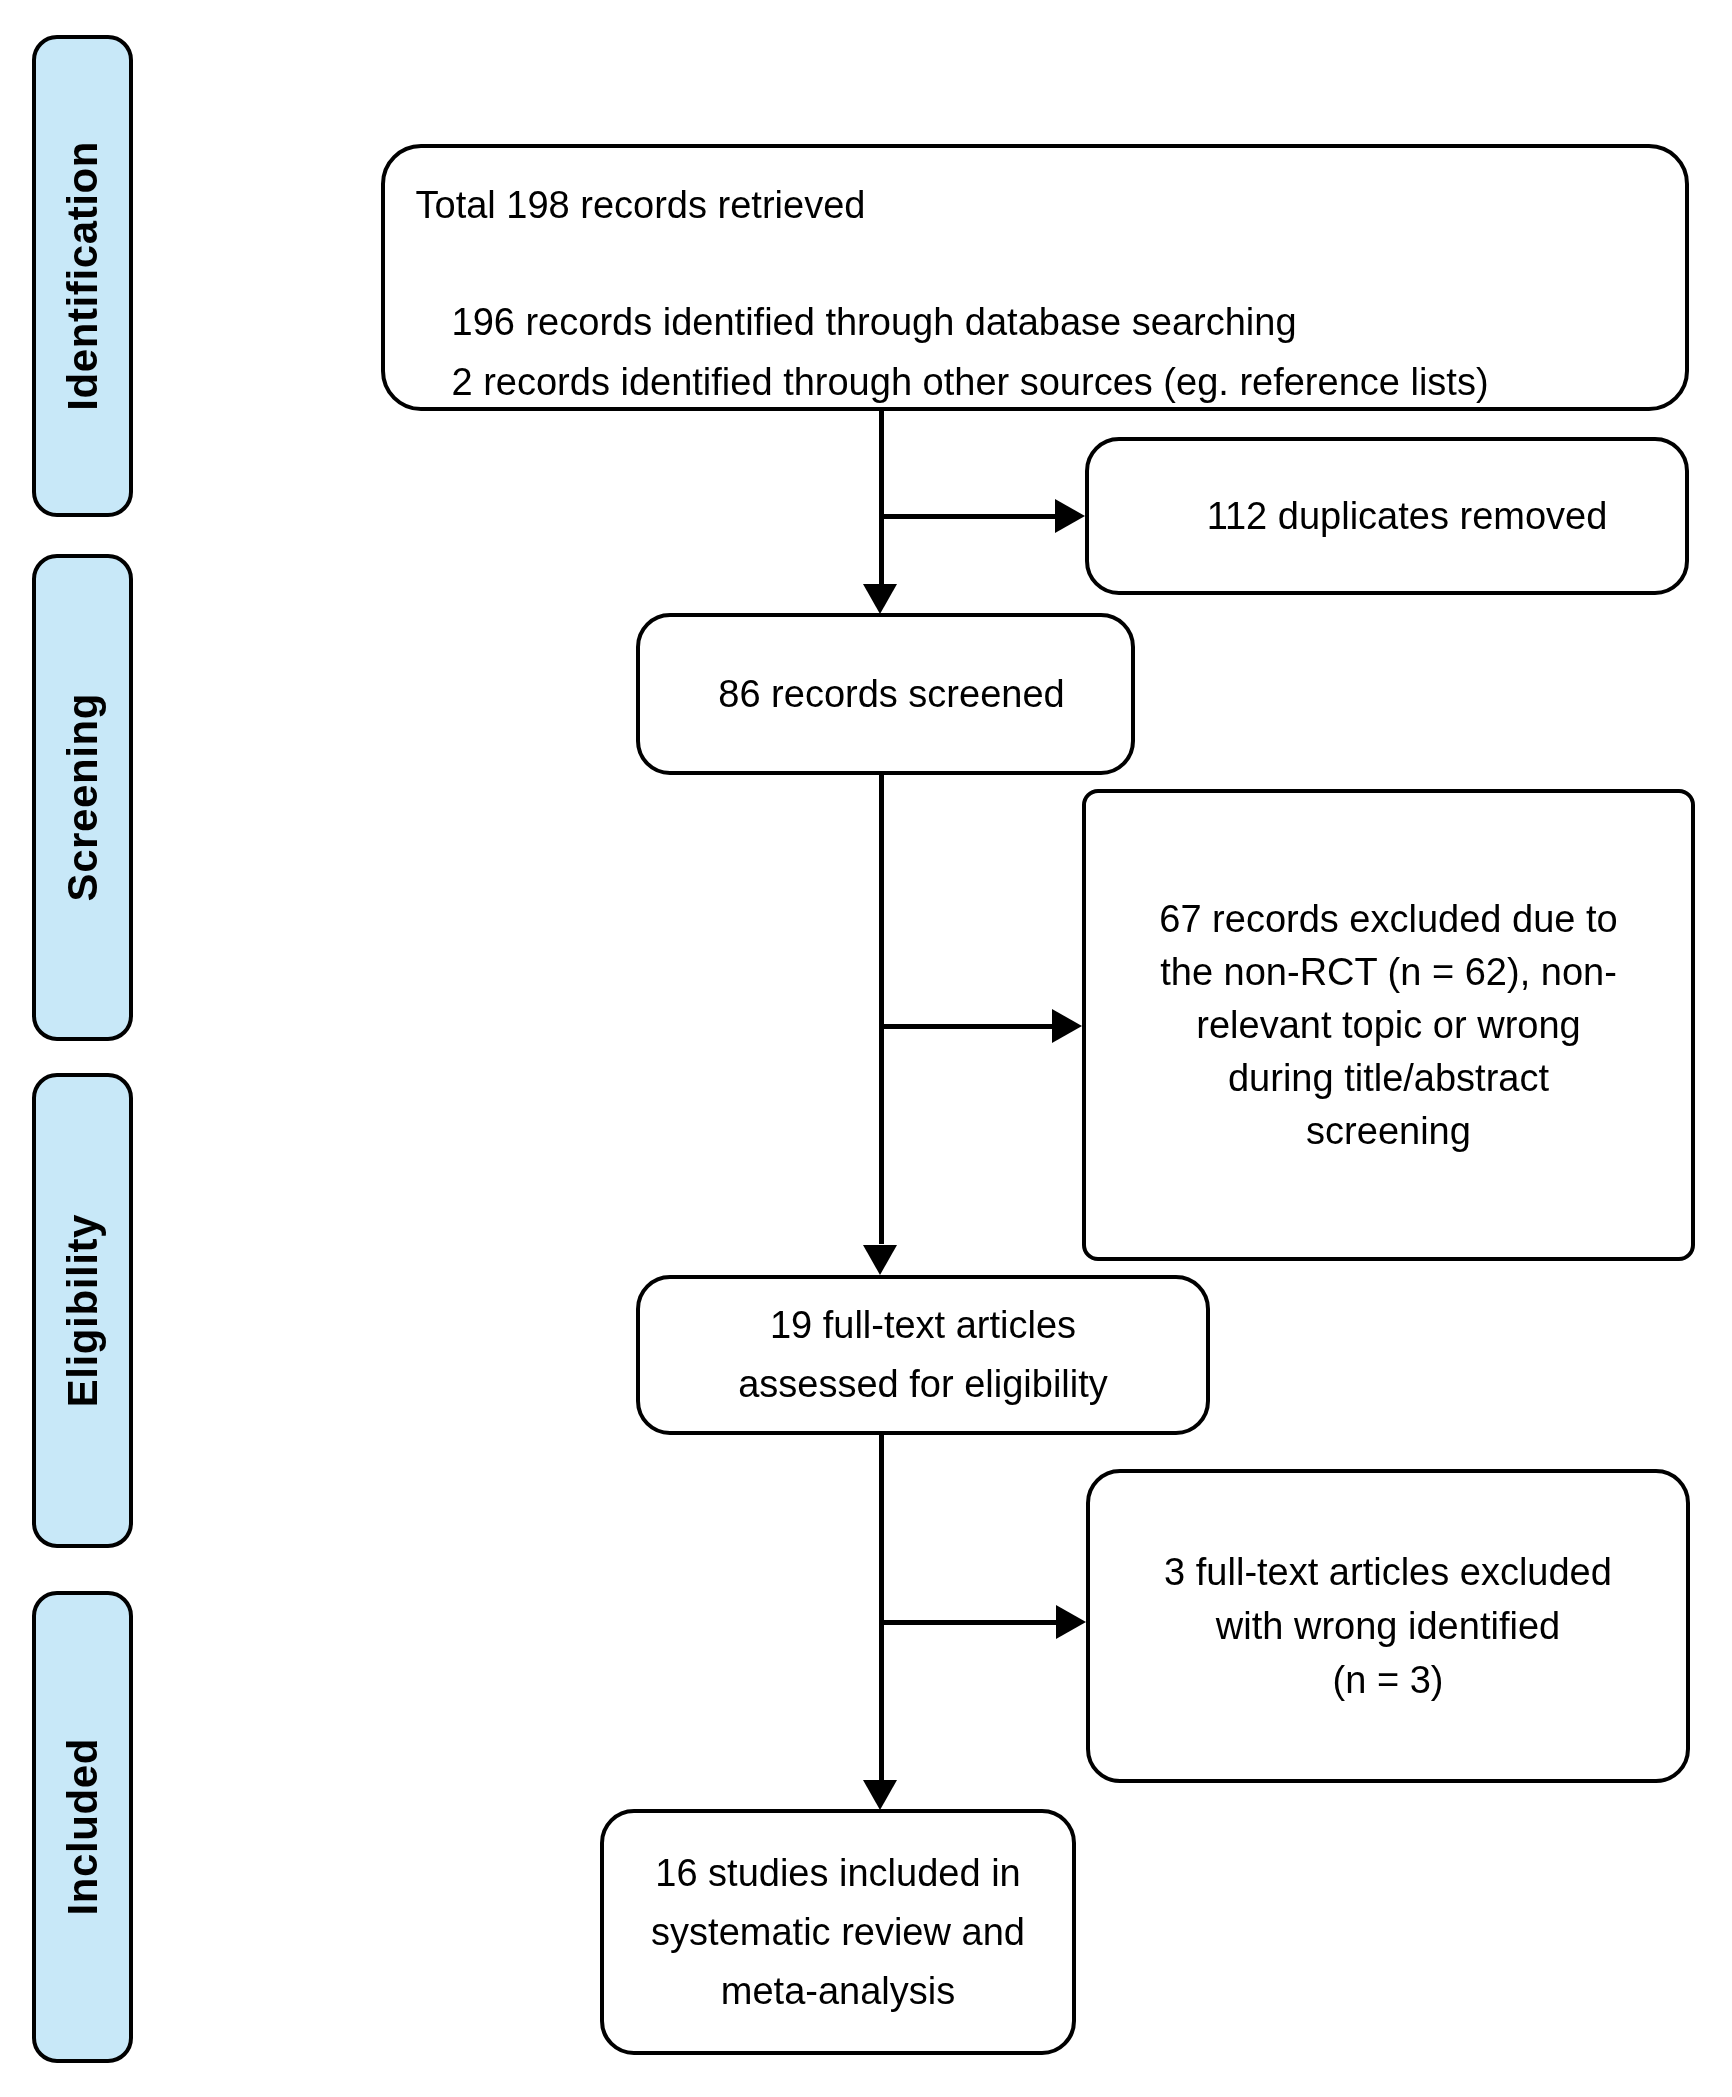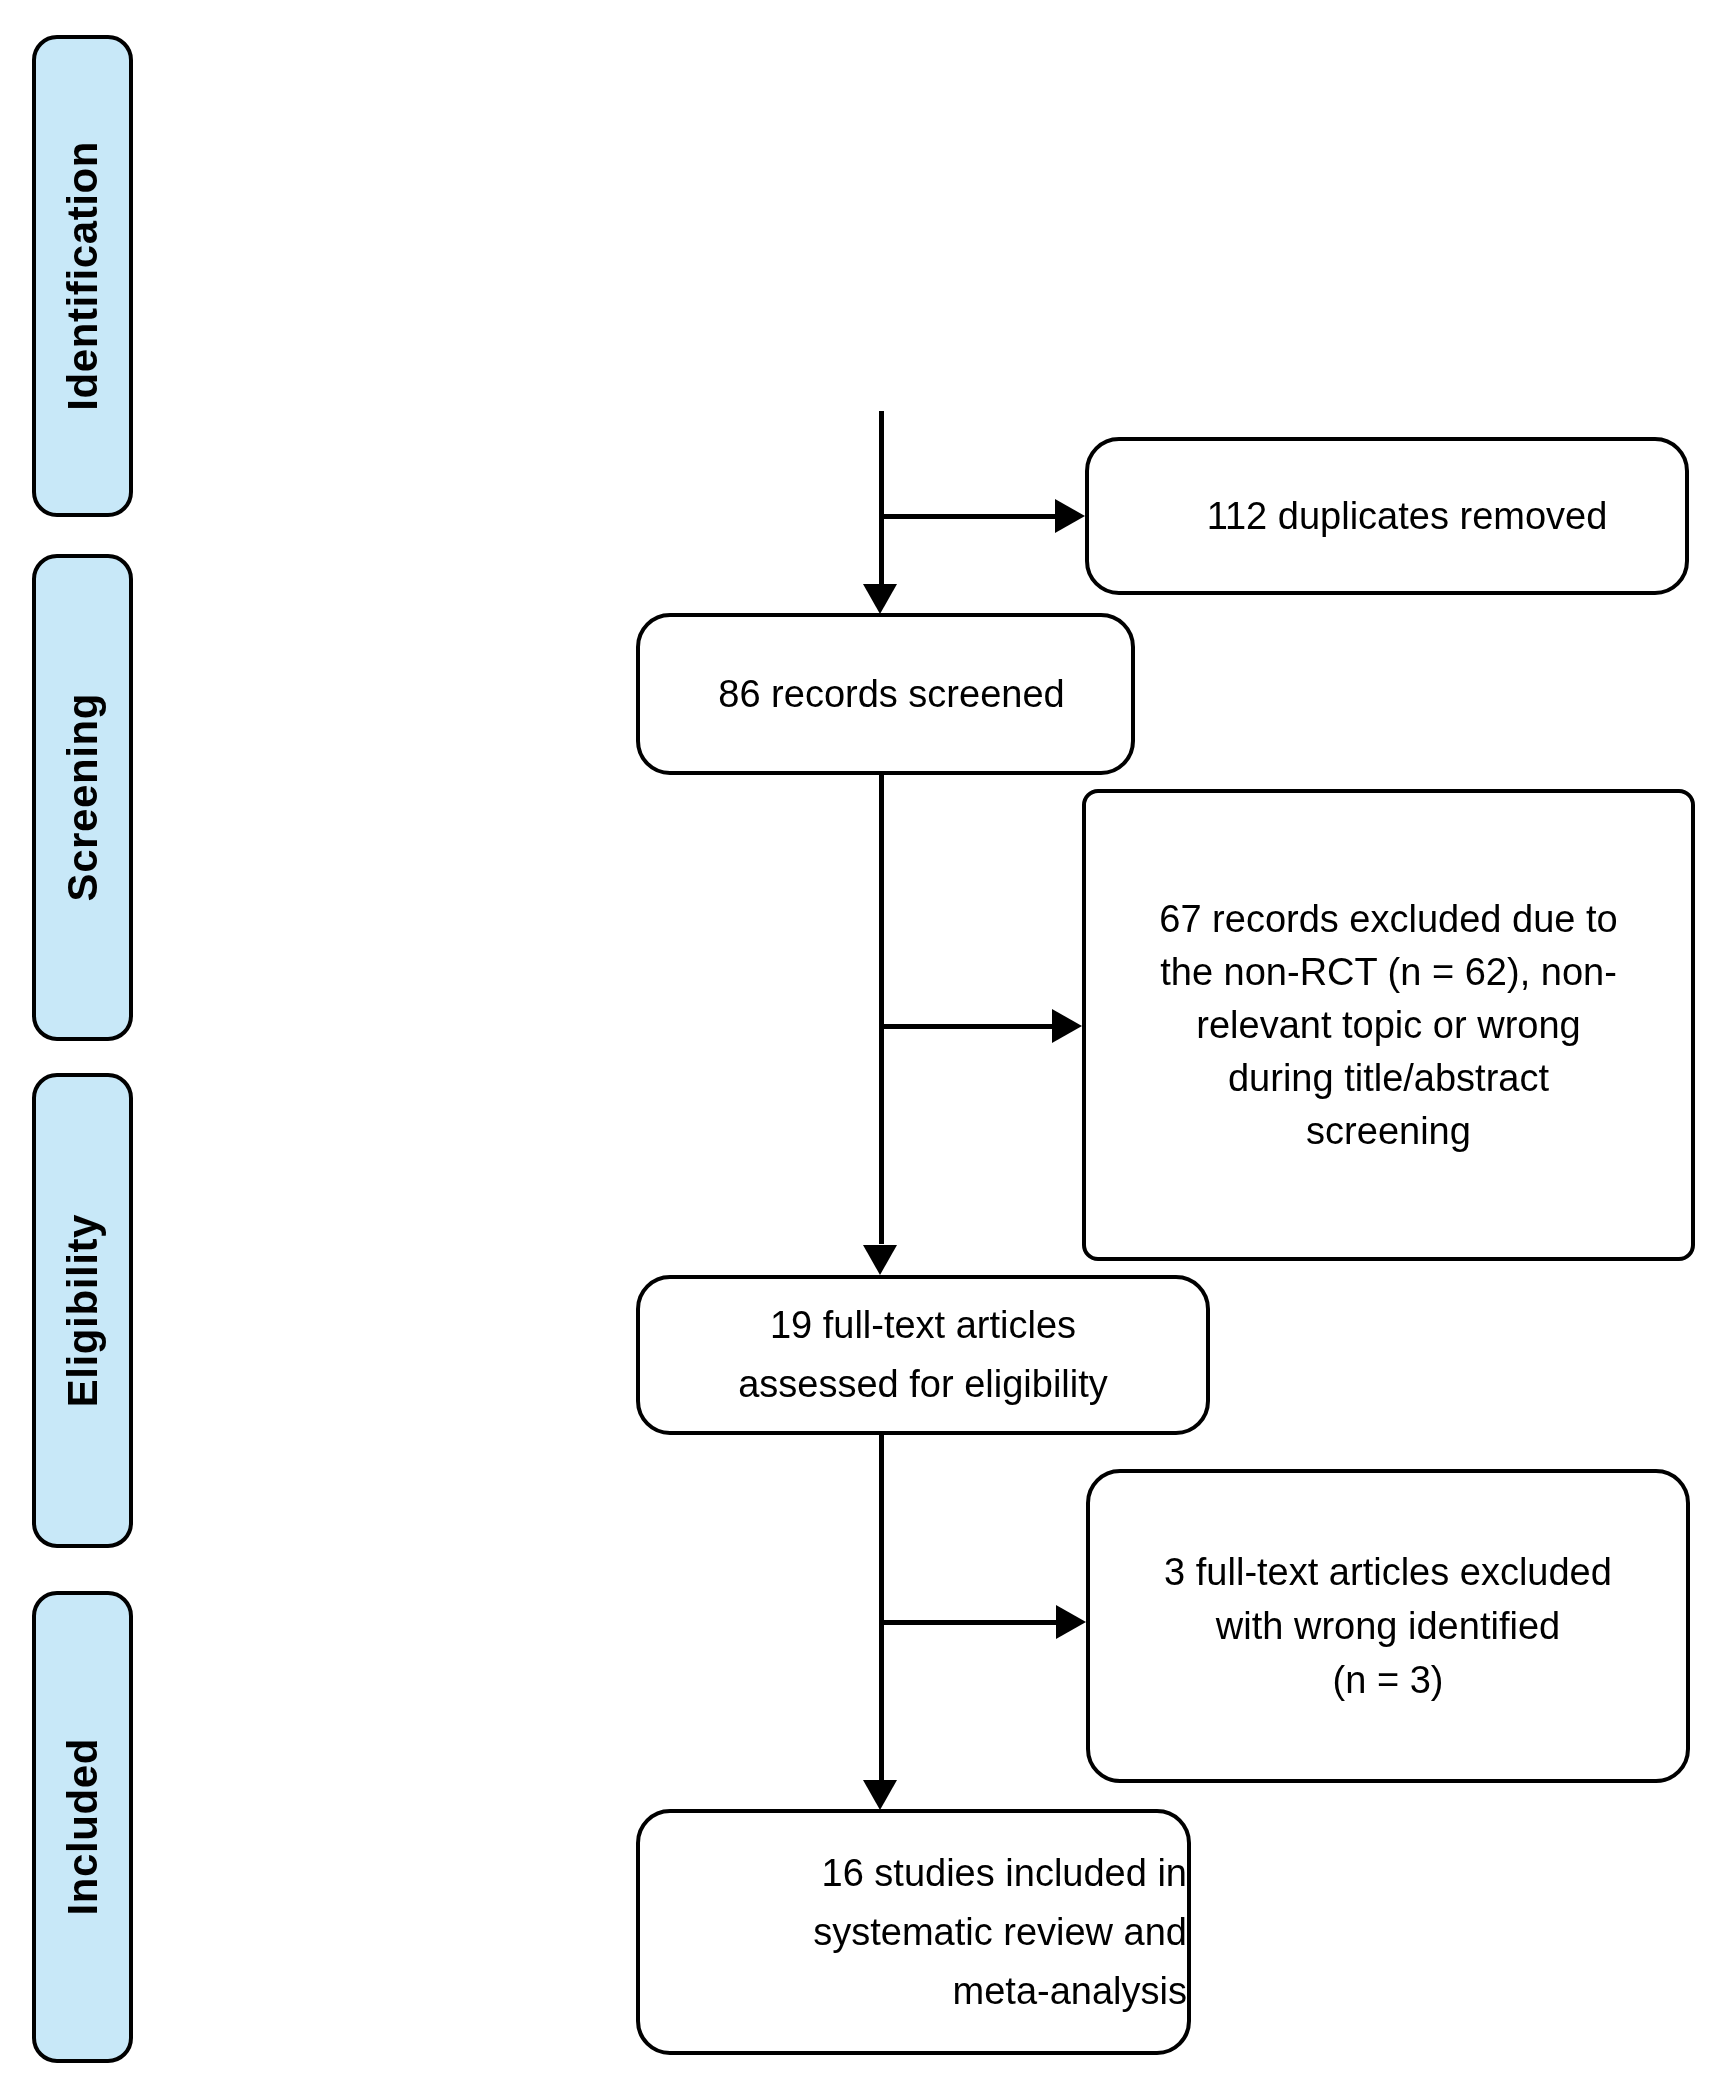--- a/index.html
+++ b/index.html
@@ -41,21 +41,21 @@
     text-align: left; padding: 27px 17.6px 0 30.5px; line-height: 60px;
   }
   .box-retrieved .title { margin-bottom: 57px; }
   .box-retrieved .item  { margin-left: 36px; }
 
   .box-duplicates { left: 1085px; top: 437px;  width: 604px; height: 158px; padding-left: 40px; }
   .box-screened   { left: 636px; top: 613px; width: 499px;  height: 162px; padding-left: 12px; }
   .box-excl-screen{ left: 1082px; top: 789px; width: 613px; height: 472px; line-height: 53px; border-radius: 16px; }
   .box-fulltext   { left: 636px; top: 1275px; width: 574px;  height: 160px; line-height: 59px; }
   .box-excl-full  { left: 1086px; top: 1469px; width: 604px; height: 314px; line-height: 54px; }
-  .box-included   { left: 636px; top: 1809px; width: 555px;  height: 246px; line-height: 59px; align-items: flex-end; }
+  .box-included   { left: 600px; top: 1809px; width: 476px;  height: 246px; line-height: 59px; }
 
   
   .vline { position: absolute; width: 5.3px;  background: #000; }
   .hline { position: absolute; height: 5.3px; background: #000; }
   .arr-down {
     position: absolute; width: 0; height: 0;
     border-left: 17.6px solid transparent; border-right: 17.6px solid transparent;
     border-top: 30.5px solid #000;
   }
   .arr-right {
@@ -87,20 +87,25 @@
   <div class="stage stage-screening" style="background: rgb(200, 232, 248);">
     <span class="vtext">Screening</span>
   </div>
   <div class="stage stage-eligibility" style="background: rgb(200, 232, 248);">
     <span class="vtext">Eligibility</span>
   </div>
   <div class="stage stage-included" style="background: rgb(200, 232, 248);">
     <span class="vtext">Included</span>
   </div>
 
+  <div class="flowbox box-retrieved">
+    <div class="title">Total 198 records retrieved</div>
+    <div class="item">196 records identified through database searching</div>
+    <div class="item">2 records identified through other sources (eg. reference lists)</div>
+  </div>
 
   <div class="flowbox box-duplicates">
     <div>112 duplicates removed</div>
   </div>
 
   <div class="flowbox box-screened">
     <div>86 records screened</div>
   </div>
 
   <div class="flowbox box-excl-screen">

